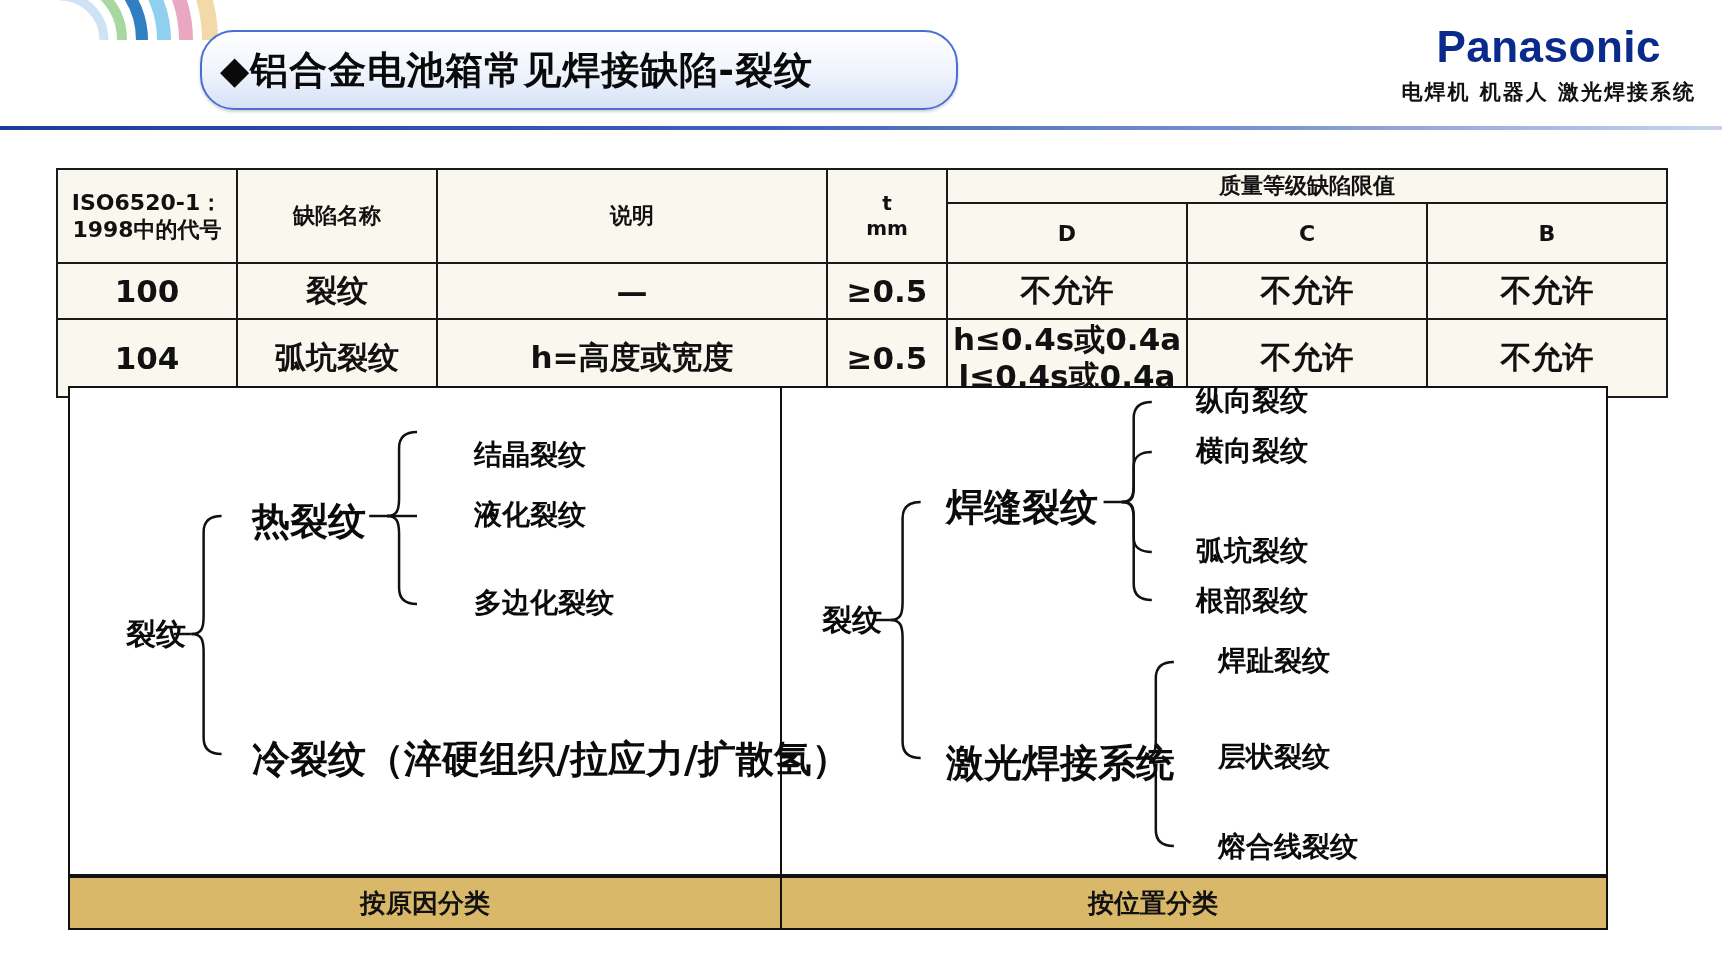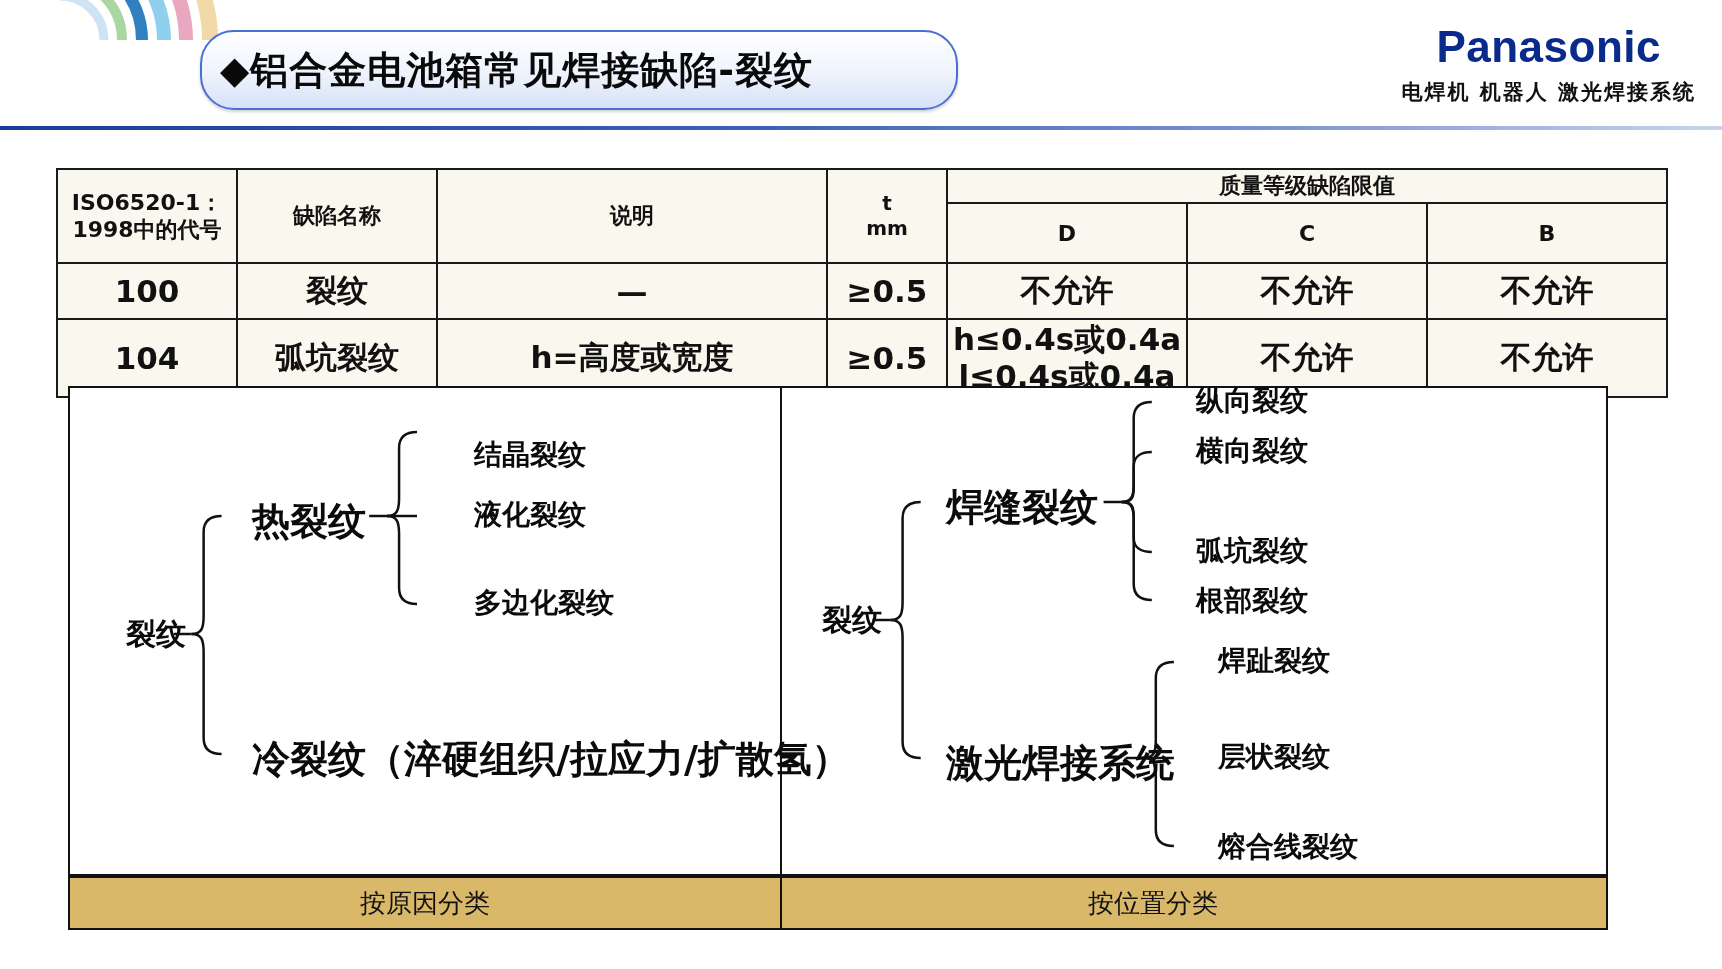--- a/index.html
+++ b/index.html
@@ -130,21 +130,21 @@
     box-sizing: border-box;
     display: flex;
     background: #d9b86a;
   }
   .footer-cell {
     height: 100%;
     display: flex;
     align-items: center;
     justify-content: center;
     font-size: 26px;
-    font-weight: normal;
+    font-weight: bold;
     color: #111;
     box-sizing: border-box;
     font-family: "DejaVu Sans", "Liberation Sans", sans-serif;
   }
   .footer-left { width: 712px; border-right: 2px solid #111; }
   .footer-right { width: 742px; }
 
   .node {
     position: absolute;
     font-weight: bold;

